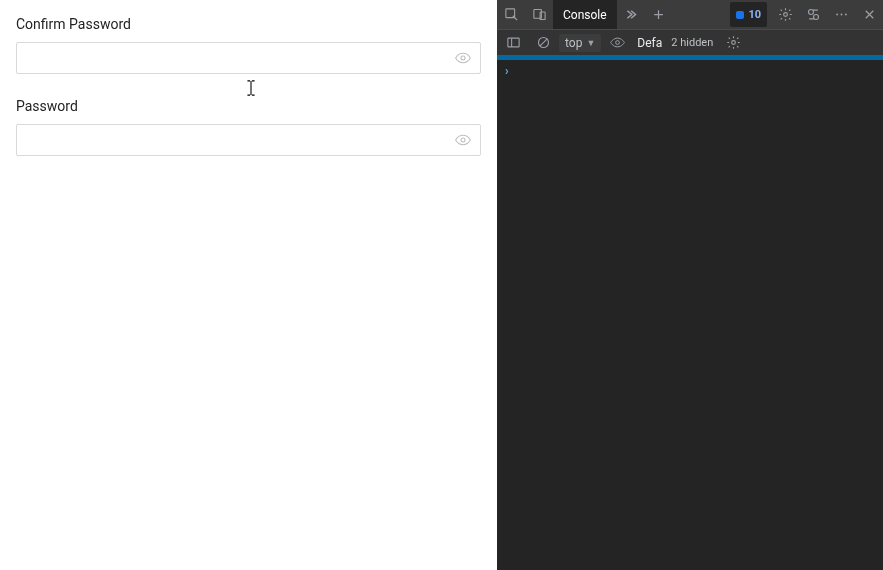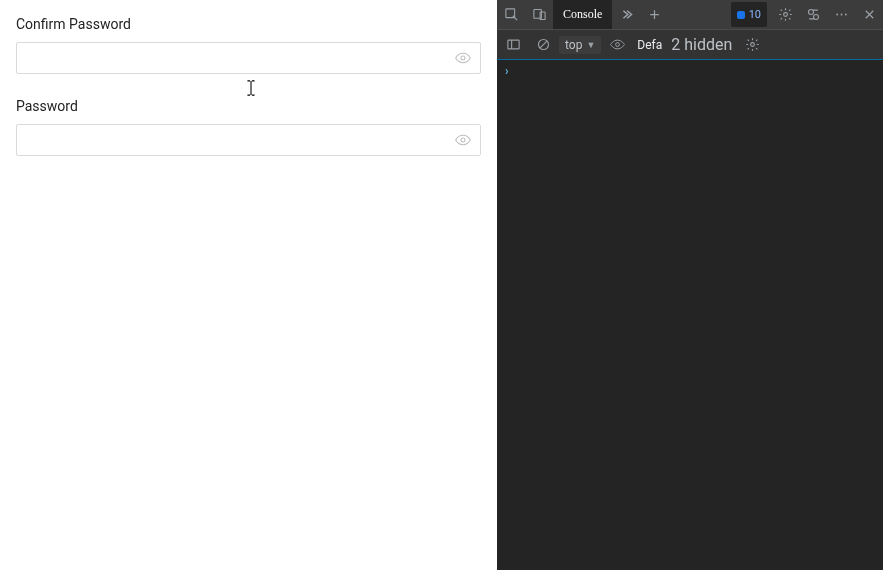--- a/index.html
+++ b/index.html
@@ -117,55 +117,55 @@
       height: 15px;
     }
     .dt-tab {
       padding: 0 10px;
       height: 100%;
       display: flex;
       align-items: center;
       font-size: 12px;
       color: #e8eaed;
       cursor: pointer;
-      font-family: Liberation Serif, serif;
     }
     .dt-tab.active {
       background: #242424;
       color: #fff;
     }
     .dt-spacer {
       flex: 1;
     }
     .issue-badge {
       display: flex;
       align-items: center;
       gap: 4px;
       background: #242424;
       border-radius: 2px;
       padding: 6px 6px;
       font-size: 11px;
       color: #8ab4f8;
       margin: 0 4px;
       cursor: pointer;
+      font-weight: bold;
     }
     .issue-badge .dot {
       width: 8px;
       height: 8px;
       border-radius: 2px;
       background: #1a73e8;
     }
 
     
     .dt-subtoolbar {
       display: flex;
       align-items: center;
       background: #333;
       height: 30px;
-      border-bottom: 1px solid #0369a1;
+      border-bottom: 5px solid #0369a1;
       gap: 2px;
       padding: 0 2px;
     }
     .ctx-selector {
       display: flex;
       align-items: center;
       background: #3c3c3c;
       padding: 2px 6px;
       border-radius: 2px;
       cursor: pointer;
@@ -194,21 +194,21 @@
     .level-label {
       color: #e8eaed;
       font-size: 12px;
       padding-left: 4px;
       white-space: nowrap;
       overflow: hidden;
       width: 32px;
     }
     .hidden-count {
       color: #bdc1c6;
-      font-size: 16px;
+      font-size: 11px;
       padding: 0 4px;
       white-space: nowrap;
     }
 
     
     .dt-console-body {
       flex: 1;
       background: #242424;
       position: relative;
       overflow: hidden;

